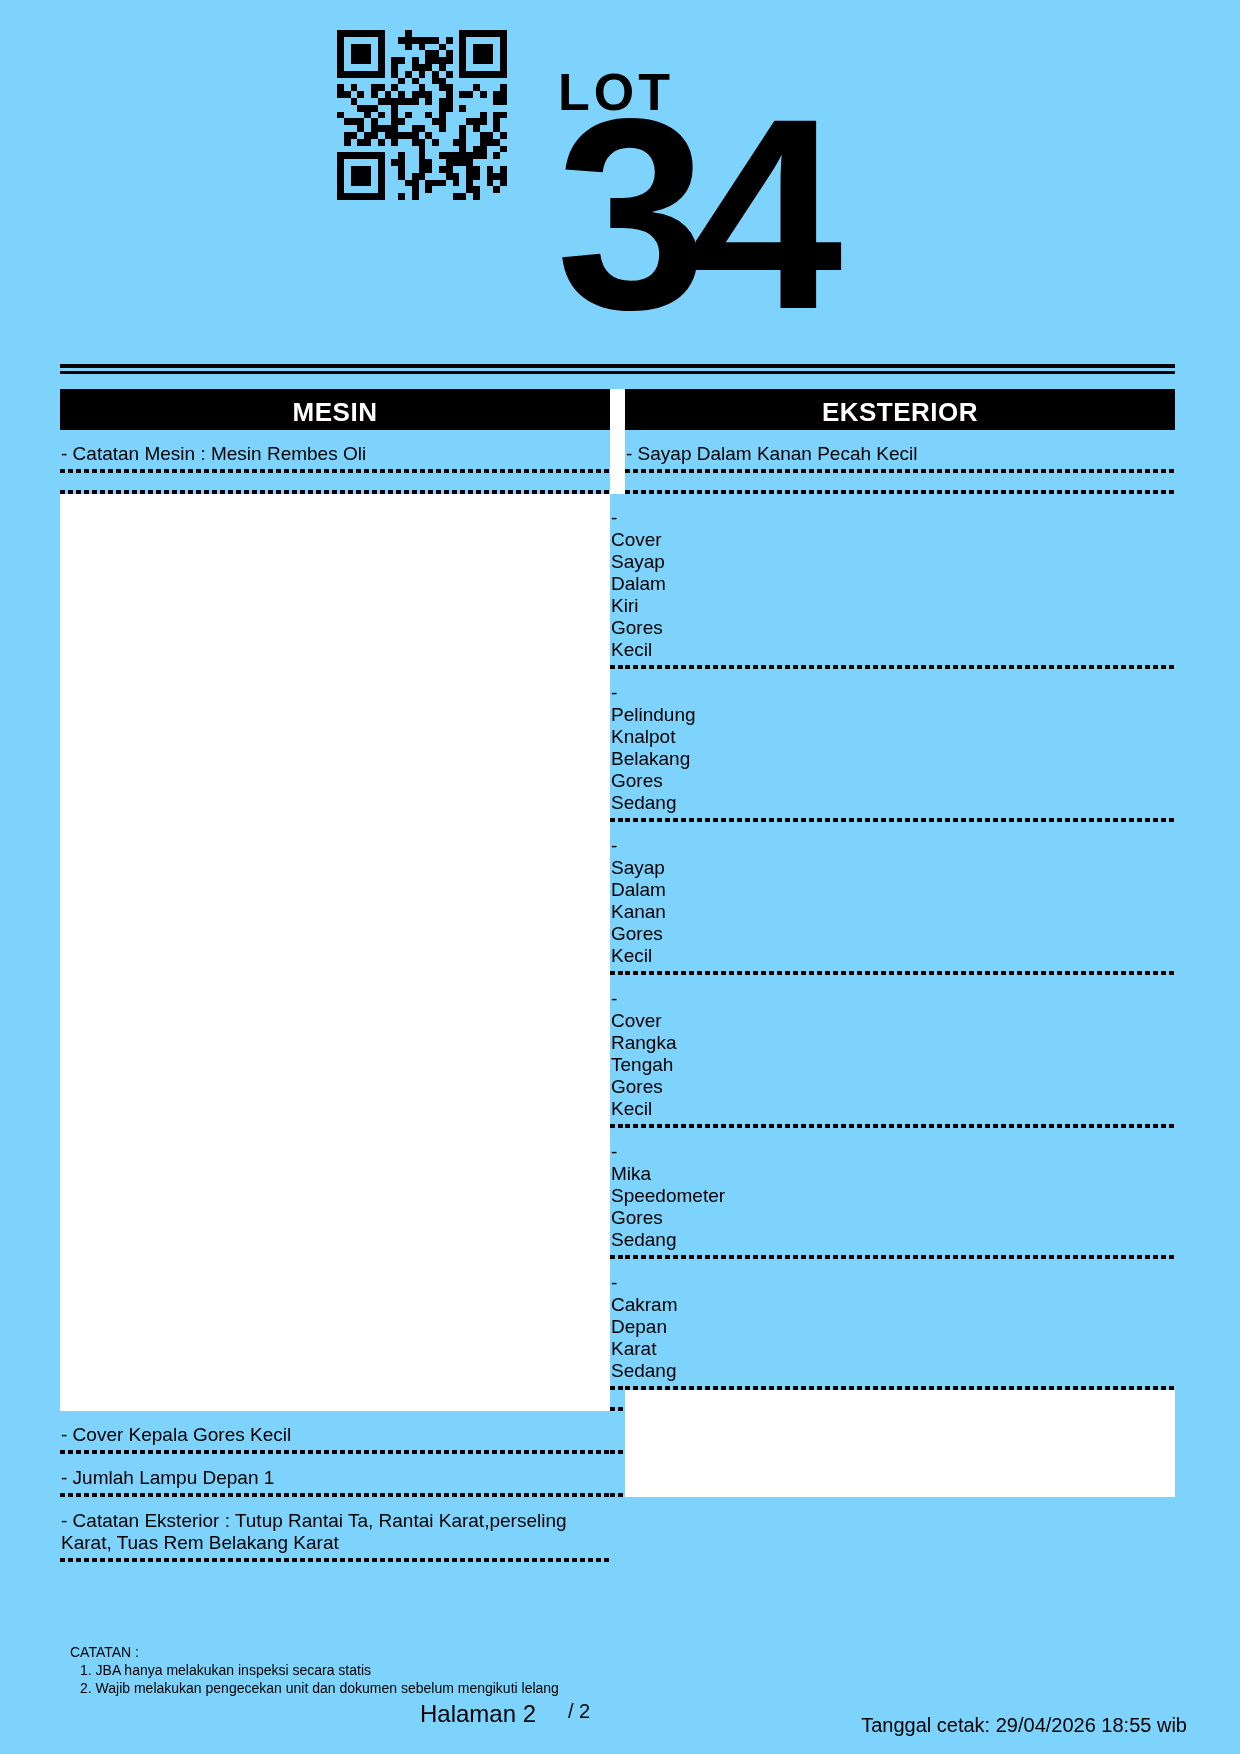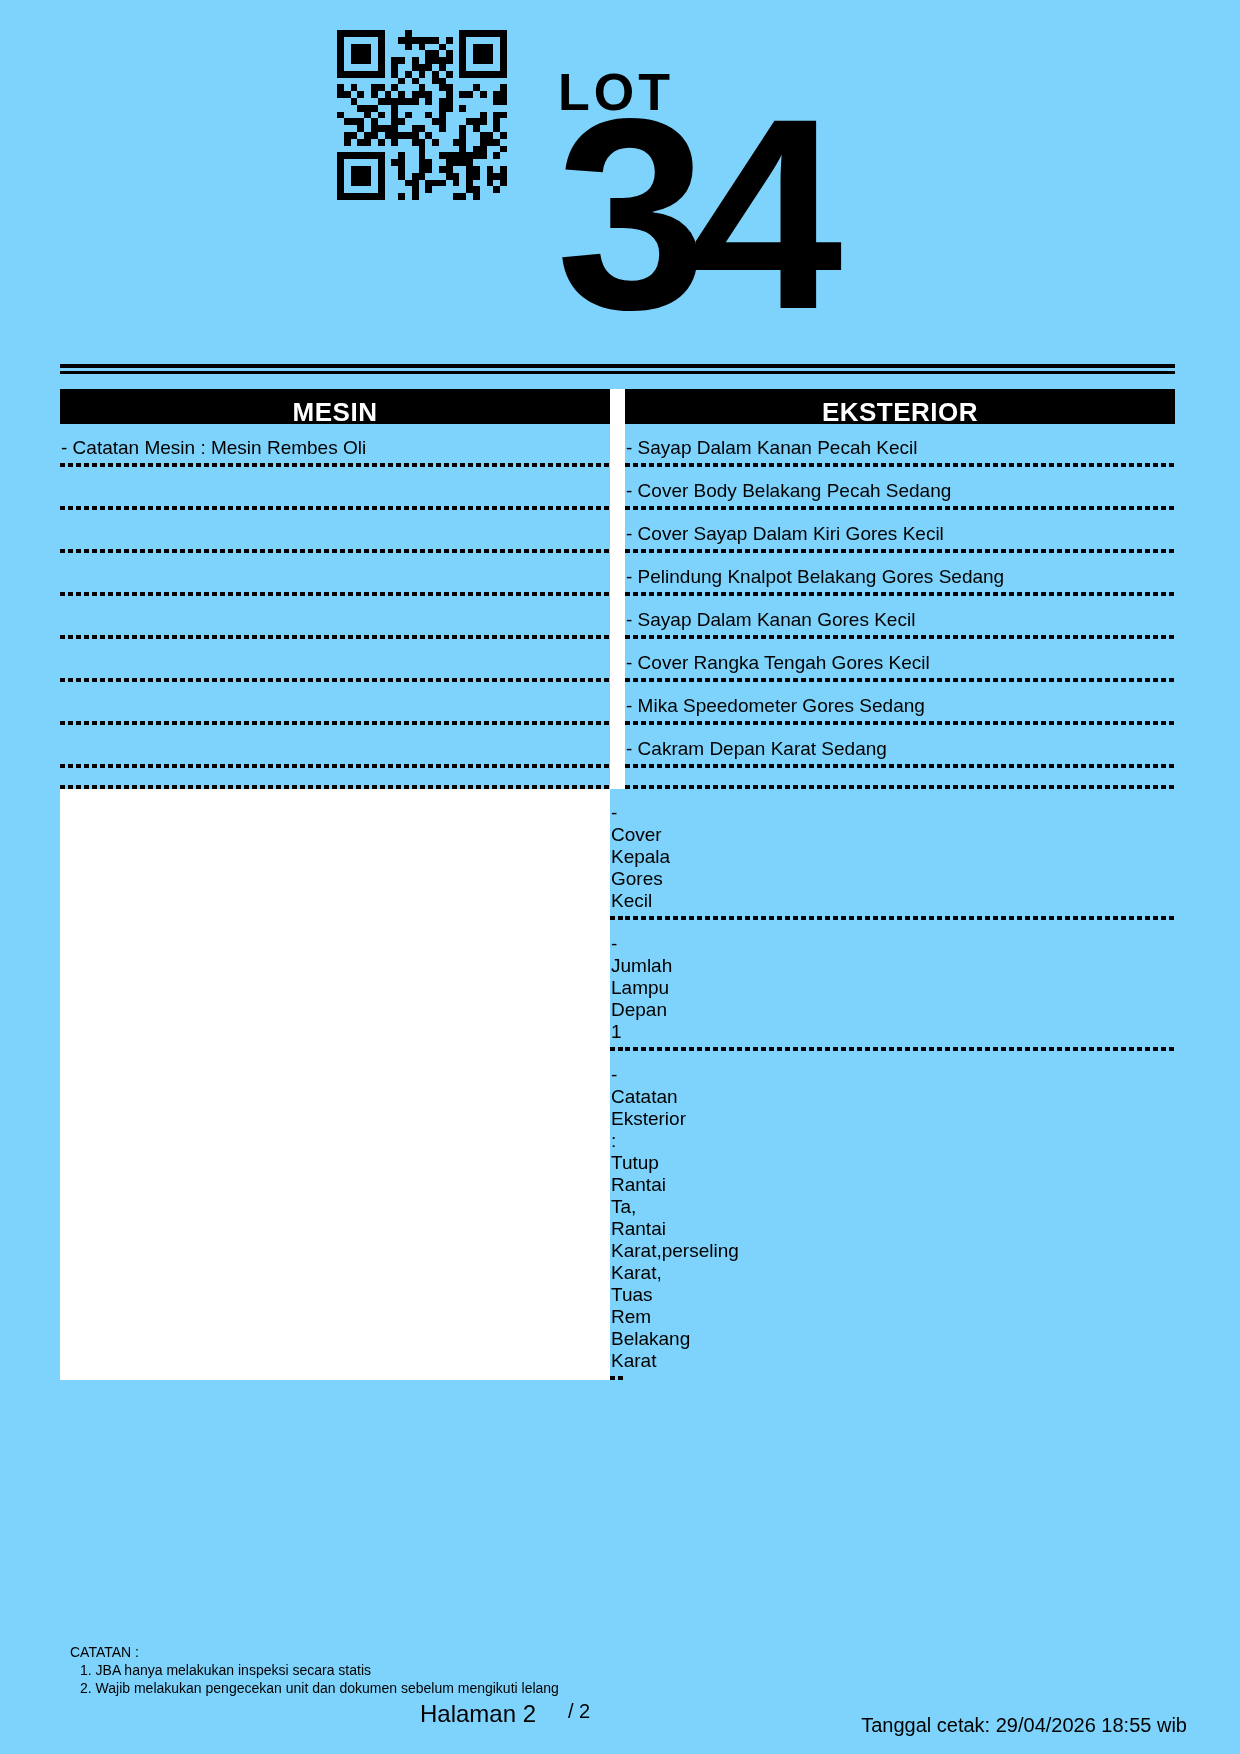--- a/index.html
+++ b/index.html
@@ -30,21 +30,21 @@
     border-top:4px solid #000;border-bottom:3px solid #000;
   }
   
   .grid{
     position:absolute;left:60px;top:389px;width:1115px;
     display:grid;grid-template-columns:1fr 15px 1fr;
   }
   .section-bar{
     background:#000;color:#fff;
     font-size:26px;font-weight:bold;text-align:center;
-    height:35px;line-height:47px;letter-spacing:0.5px;
+    height:41px;line-height:47px;letter-spacing:0.5px;
   }
   .colgap{background:#fff;}
   .cell{
     font-size:19px;line-height:22px;
     padding:13px 2px 8px 1px;
     background-image:repeating-linear-gradient(90deg,#000 0 5px,rgba(0,0,0,0) 5px 8px);
     background-size:100% 4px;
     background-position:0 100%;
     background-repeat:no-repeat;
   }
@@ -371,21 +371,20 @@
   <div class="grid" id="inspection-grid">
     <div class="section-bar">MESIN</div>
     <div class="colgap"></div>
     <div class="section-bar">EKSTERIOR</div>
 
   <div class="cell">- Catatan Mesin :  Mesin Rembes Oli</div>
       <div class="colgap"></div>
       <div class="cell">- Sayap Dalam Kanan Pecah Kecil</div>
       <div class="cell"></div>
       <div class="colgap"></div>
-      <div class="cell">- Cover Body Belakang Pecah Sedang</div>
       <div class="cell"></div>
       <div class="colgap"></div>
       <div class="cell">- Cover Sayap Dalam Kiri Gores Kecil</div>
       <div class="cell"></div>
       <div class="colgap"></div>
       <div class="cell">- Pelindung Knalpot Belakang Gores Sedang</div>
       <div class="cell"></div>
       <div class="colgap"></div>
       <div class="cell">- Sayap Dalam Kanan Gores Kecil</div>
       <div class="cell"></div>

